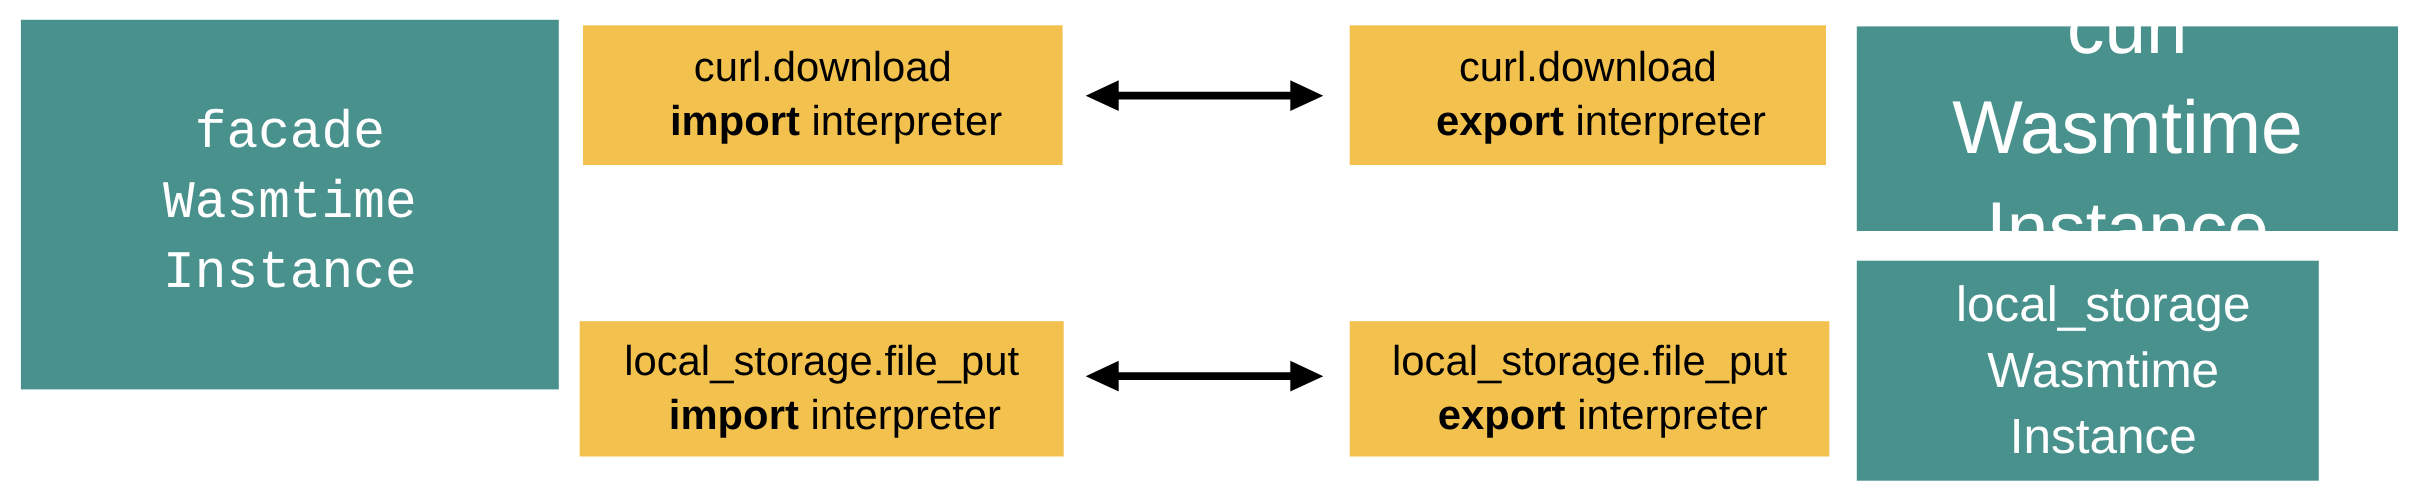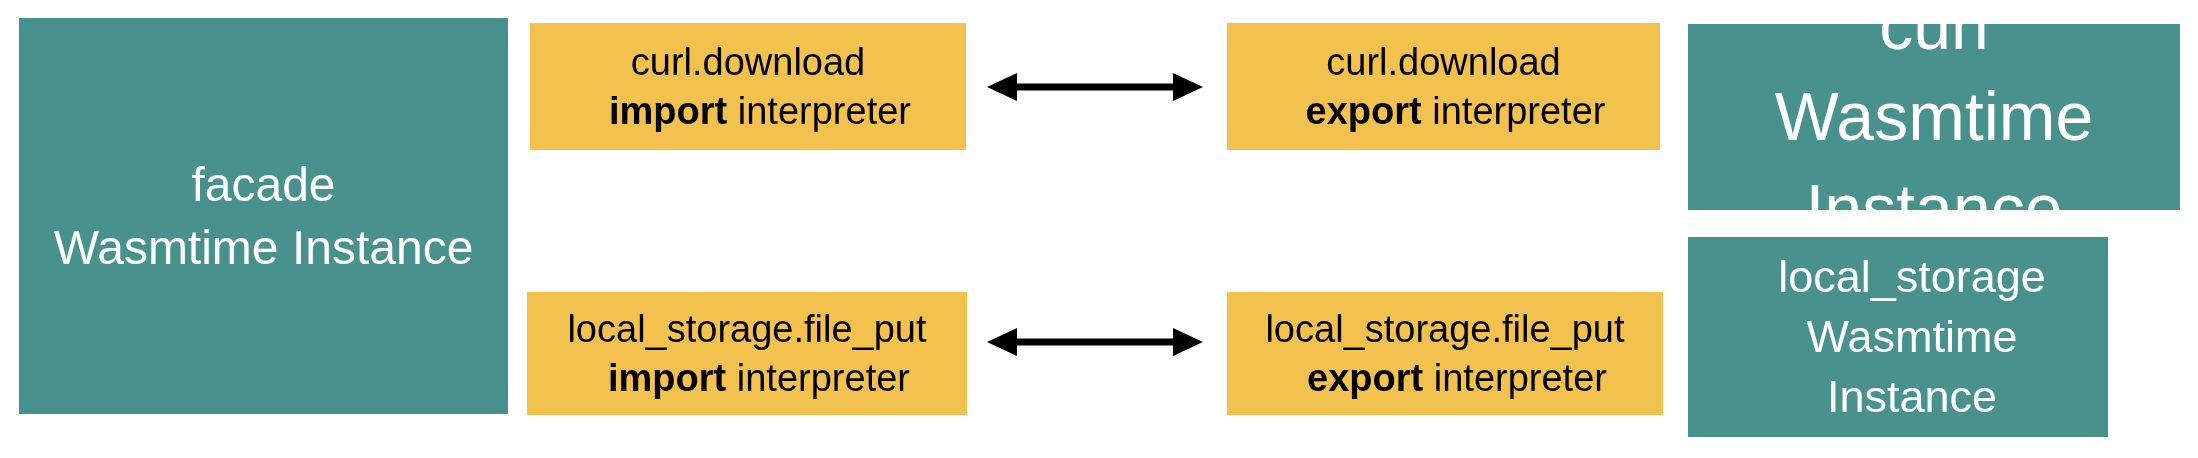--- a/index.html
+++ b/index.html
@@ -33,23 +33,24 @@
     color: #000000;
     font-size: 38px;
     line-height: 1.27;
   }
   .yellow-box .kw {
     font-weight: 700;
     margin-left: 24px;
   }
   .facade-box {
     left: 19px; top: 18px;
-    width: 489px; height: 396px;
+    width: 489px; height: 336px;
     font-size: 48px;
     line-height: 1.32;
+    font-family: Liberation Mono, monospace;
   }
   .r1-import { left: 530px; top: 23px;  width: 436px; height: 127px; }
   .r1-export { left: 1227px; top: 23px; width: 433px; height: 127px; }
   .r2-import { left: 527px; top: 292px; width: 440px; height: 123px; }
   .r2-export { left: 1227px; top: 292px; width: 436px; height: 123px; }
   .r1-instance {
     left: 1688px; top: 24px;
     width: 492px; height: 186px;
     font-size: 68px;
     line-height: 1.34;

